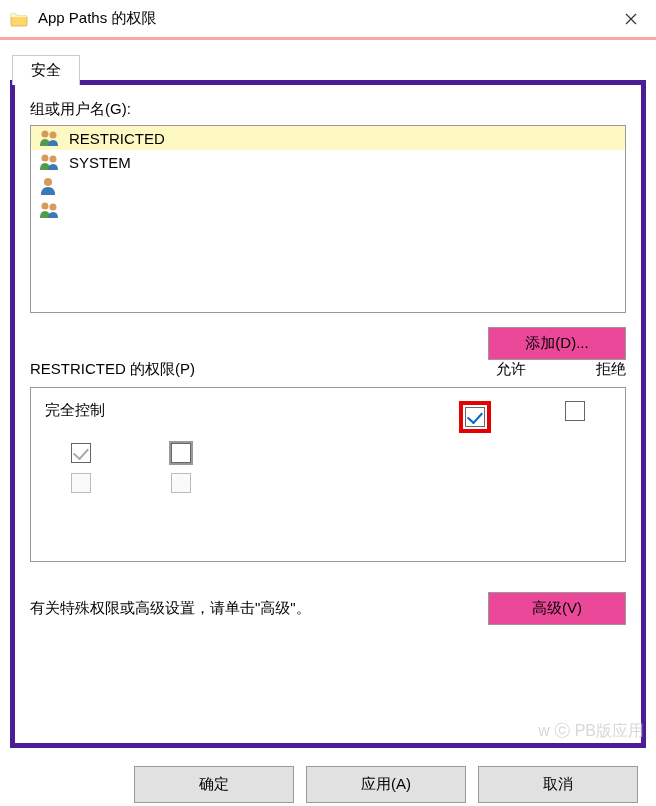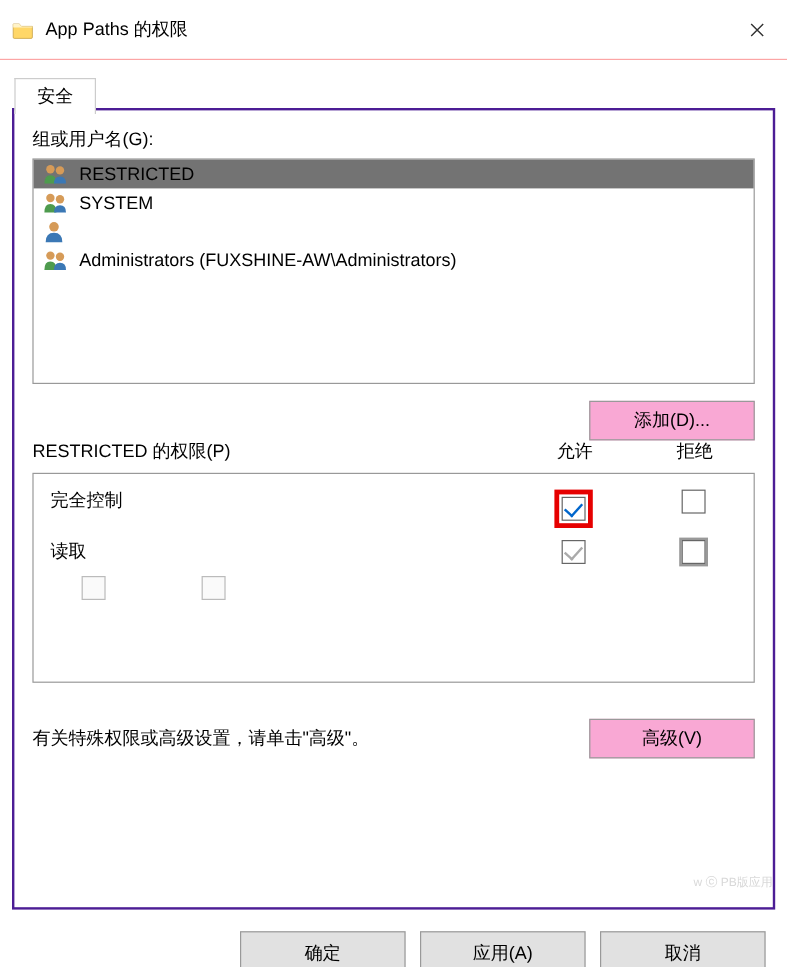--- a/index.html
+++ b/index.html
@@ -1,58 +1,58 @@
 <!DOCTYPE html>
 <html><head>
 <meta charset="utf-8">
 <style>
   * { box-sizing: border-box; margin: 0; padding: 0; font-family: 'Segoe UI', 'Microsoft YaHei', sans-serif; }
   body { width: 656px; height: 806px; background: #fff; font-size: 15px; color: #000; }
   
-  .titlebar { height: 50px; display: flex; align-items: center; padding: 0 0 0 10px; border-bottom: 1px solid #fca5a5; }
+  .titlebar { height: 40px; display: flex; align-items: center; padding: 0 0 0 10px; border-bottom: 3px solid #fca5a5; }
   .titlebar-icon { width: 18px; height: 18px; margin-right: 10px; }
   .titlebar-text { flex: 1; font-size: 15px; }
   .close-btn { width: 50px; height: 40px; display: flex; align-items: center; justify-content: center; cursor: pointer; }
   
   .tab-row { display: flex; margin: 10px 0 0 12px; position: relative; z-index: 2; }
   .tab { background: #fff; border: 1px solid #ccc; border-bottom: none; padding: 5px 18px; font-size: 15px; cursor: pointer; position: relative; top: 5px; font-family: Liberation Mono, monospace; }
   
-  .tab-content { border: 2px solid #4c1d95; margin: 0 10px; padding: 15px 15px 15px 15px; height: 668px; }
+  .tab-content { border: 5px solid #4c1d95; margin: 0 10px; padding: 15px 15px 15px 15px; height: 668px; }
   
   .label { font-size: 15px; margin-bottom: 6px; }
   .list-box { border: 1px solid #999; height: 188px; background: #fff; }
   .list-item { display: flex; align-items: center; padding: 3px 8px; gap: 8px; }
-  .list-item.selected { background: #737373; }
+  .list-item.selected { background: #fef9c3; }
   .user-icon { width: 22px; height: 18px; flex-shrink: 0; }
   
   .btn-row { display: flex; justify-content: flex-end; gap: 12px; margin-top: 14px; }
-  .btn { border: 1px solid #999; background: #f9a8d4; padding: 6px 12px; width: 138px; text-align: center; font-size: 15px; cursor: pointer; }
+  .btn { border: 1px solid #999; background: #ec4899; padding: 6px 12px; width: 138px; text-align: center; font-size: 15px; cursor: pointer; }
   
   .perm-header { display: flex; margin-bottom: 8px; }
   .perm-header-label { flex: 1; }
-  .perm-col { width: 100px; text-align: center; }
+  .perm-col { width: 100px; text-align: right; }
   
   .perm-box { border: 1px solid #999; padding: 8px 0; height: 175px; }
   .perm-row { display: flex; align-items: flex-start; padding: 5px 0; }
   .perm-name { flex: 1; padding-left: 14px; }
   .chk-col { width: 100px; display: flex; justify-content: center; }
   .chk { width: 20px; height: 20px; border: 1px solid #666; background: #fff; display: flex; align-items: center; justify-content: center; cursor: pointer; }
   .chk.checked::after { content: ''; width: 12px; height: 7px; border-left: 2px solid #0066cc; border-bottom: 2px solid #0066cc; transform: rotate(-48deg) translate(1px,-1px); }
   .chk.checked-gray::after { content: ''; width: 12px; height: 7px; border-left: 2px solid #aaa; border-bottom: 2px solid #aaa; transform: rotate(-48deg) translate(1px,-1px); }
   .chk.disabled { border-color: #bbb; cursor: default; background:#fafafa; }
   .highlight-box { border: 4px solid #e60000; padding: 2px; }
   .deny-highlight { box-shadow: 0 0 0 2px #999; }
   
   .advanced-row { display: flex; align-items: center; margin-top: 30px; gap: 10px; }
   .advanced-text { flex: 1; }
   
   .dialog-bottom { display: flex; justify-content: flex-end; gap: 12px; padding: 18px 18px 0 0; }
-  .bigbtn { border: 1px solid #999; background: #e1e1e1; padding: 8px 0; width: 138px; text-align: center; font-size: 15px; cursor: pointer; }
+  .bigbtn { border: 1px solid #999; background: #e1e1e1; padding: 8px 0; width: 160px; text-align: center; font-size: 15px; cursor: pointer; }
   
-  .watermark { position: absolute; right: 12px; bottom: 64px; font-size: 10px; color: #c8c8c8; opacity: 0.7; pointer-events: none; }
+  .watermark { position: absolute; right: 12px; bottom: 64px; font-size: 16px; color: #c8c8c8; opacity: 0.7; pointer-events: none; }
 </style>
 </head>
 <body>
 
 <div class="titlebar">
   <span class="titlebar-icon">
     <svg viewBox="0 0 18 18">
         <path fill="#ffd768" stroke="#c19b3e" stroke-width="0.6" d="M1 4 h5 l2 2 h9 v9 a1 1 0 0 1 -1 1 H2 a1 1 0 0 1 -1 -1 Z"></path>
         <path fill="#fff3c8" d="M1 4 h5 l2 2 h9 v1 H1 Z"></path>
       </svg>
@@ -98,21 +98,20 @@
           </svg></span>
       <span></span>
     </div>
     <div class="list-item">
       <span class="user-icon"><svg viewBox="0 0 22 18">
             <circle cx="6" cy="5" r="3.5" fill="#d69b58"></circle>
             <path d="M1 17 Q1 10 6 10 Q11 10 11 17 Z" fill="#4e9b4e"></path>
             <circle cx="14" cy="6" r="3.5" fill="#d69b58"></circle>
             <path d="M9 17 Q9 11 14 11 Q19 11 19 17 Z" fill="#3b78b5"></path>
           </svg></span>
-      <span>Administrators (FUXSHINE-AW\Administrators)</span>
     </div>
   </div>
 
   <div class="btn-row">
     <div class="btn">添加(D)...</div>
   </div>
 
   <div class="perm-header">
     <div class="perm-header-label">RESTRICTED 的权限(P)</div>
     <div class="perm-col">允许</div>
@@ -125,21 +124,20 @@
       <div class="chk-col">
           <span class="highlight-box">
             <span class="chk checked"></span>
           </span>
         </div>
       <div class="chk-col">
           <span class="chk"></span>
         </div>
     </div>
     <div class="perm-row">
-      <div class="perm-name">读取</div>
       <div class="chk-col">
           <span class="chk checked-gray"></span>
         </div>
       <div class="chk-col">
           <span class="chk deny-highlight"></span>
         </div>
     </div>
     <div class="perm-row">
       <div class="chk-col">
           <span class="chk disabled"></span>

